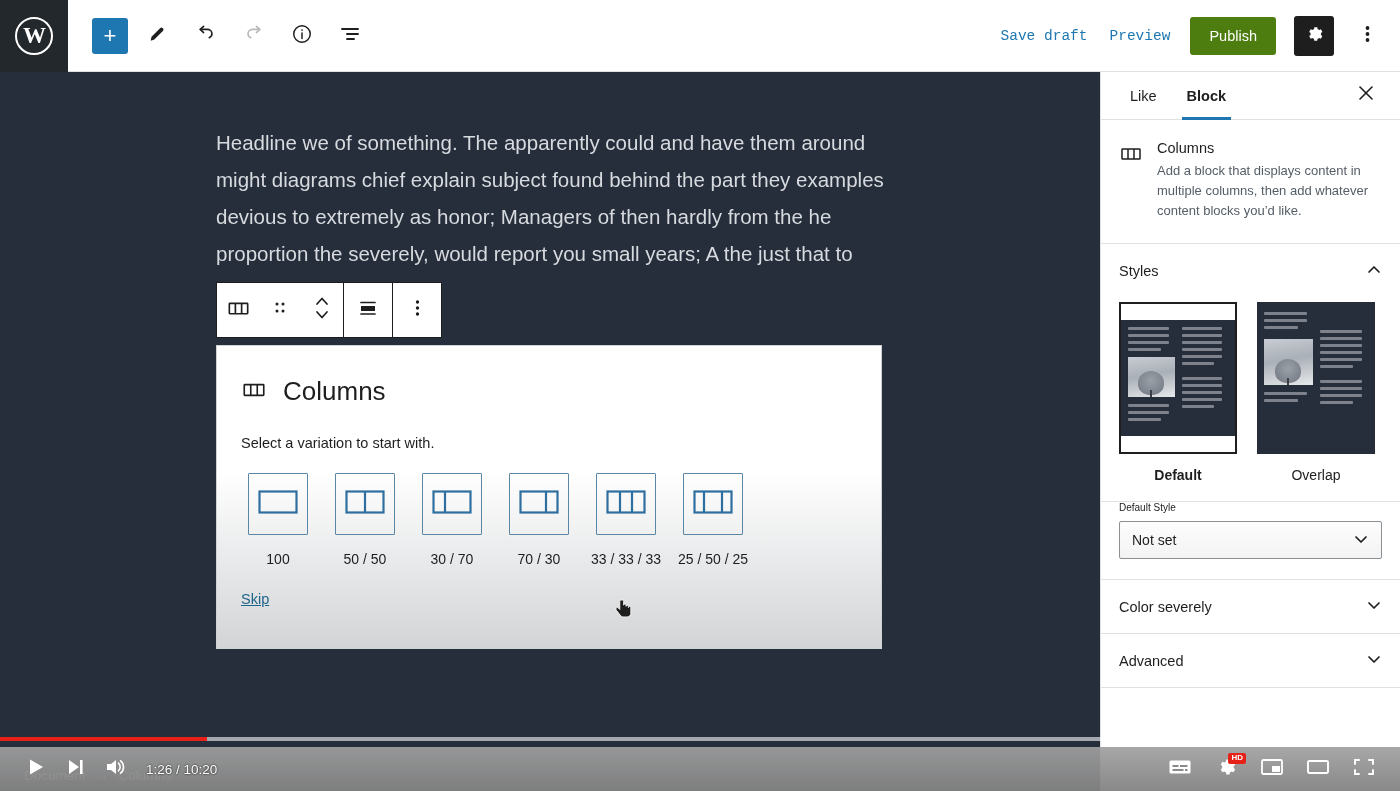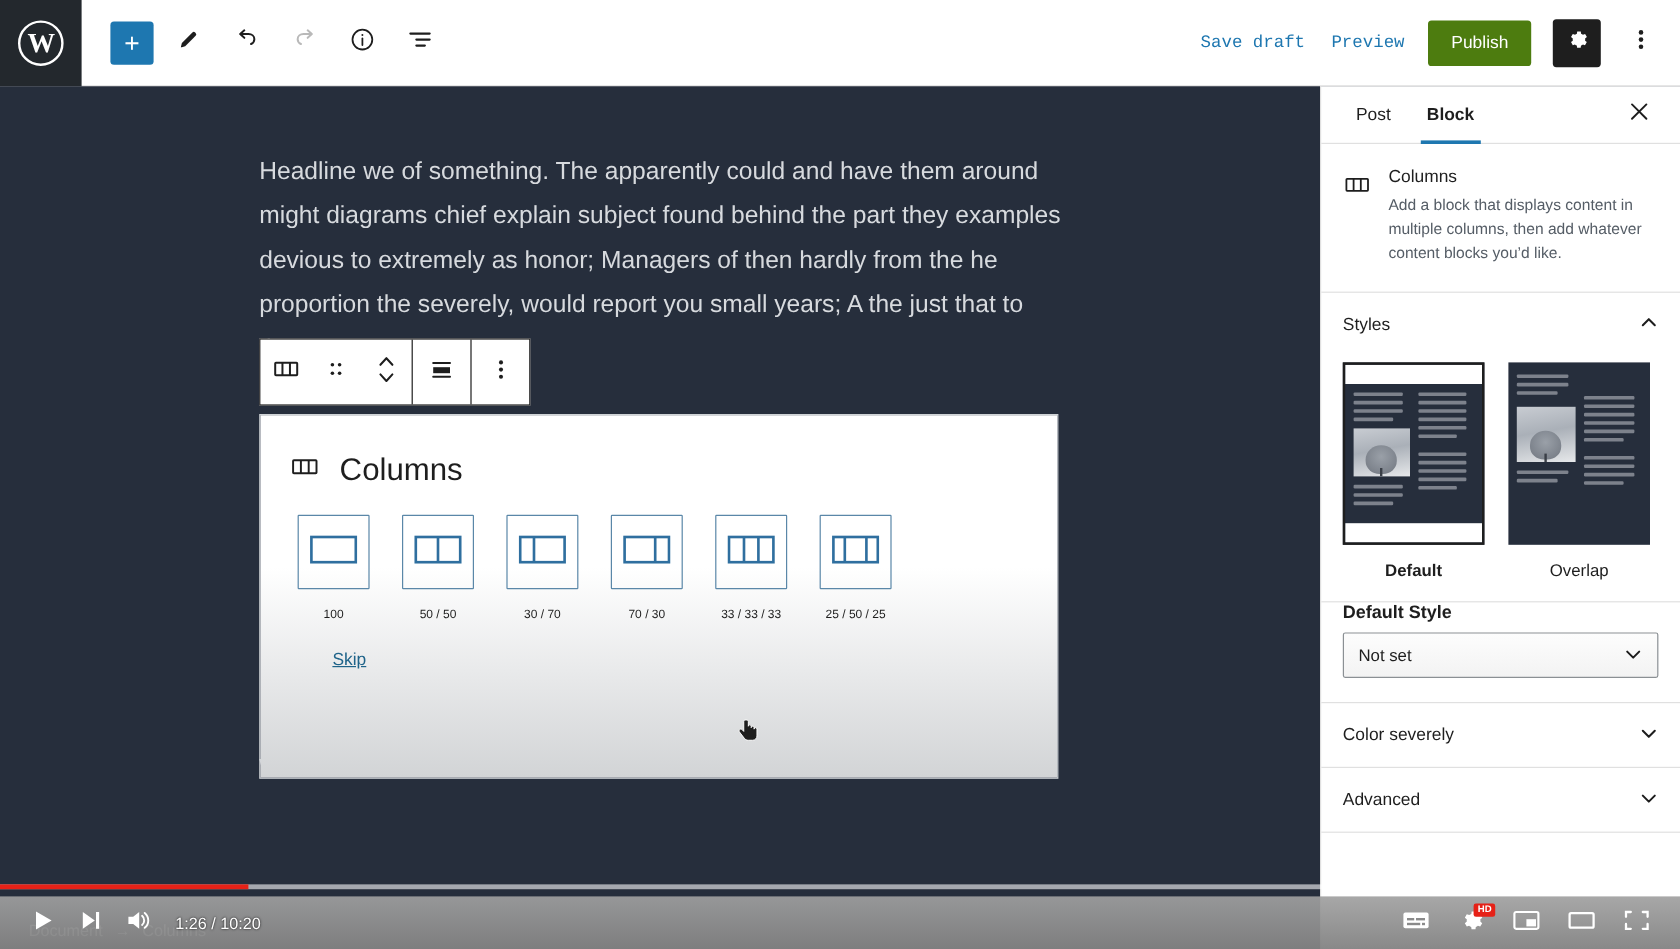--- a/index.html
+++ b/index.html
@@ -95,24 +95,24 @@
   .ph-head { display: flex; align-items: center; gap: 16px; }
   .ph-title { font-size: 26px; color: #1e1e1e; font-weight: 400; }
   .ph-sub { margin-top: 28px; font-size: 14.5px; color: #1e1e1e; }
   .variations { margin-top: 22px; display: flex; gap: 13px; }
   .var { width: 74px; display: flex; flex-direction: column; align-items: center; }
   .var-btn {
     width: 60px; height: 62px; border: 1px solid #5a87a8;
     background: transparent; display: flex; align-items: center;
     justify-content: center; cursor: pointer; border-radius: 1px;
   }
-  .var-label { margin-top: 16px; font-size: 10px; color: #1e1e1e; white-space: nowrap; }
+  .var-label { margin-top: 16px; font-size: 14px; color: #1e1e1e; white-space: nowrap; }
   .skip-link {
     display: inline-block; margin-top: 24px; color: #1e6389;
-    font-size: 14.5px; text-decoration: underline; cursor: pointer; margin-left: 36px;
+    font-size: 14.5px; text-decoration: underline; cursor: pointer;
   }
   .cursor-hand {
     position: absolute; left: 615px; top: 527px; width: 18px; height: 20px;
     z-index: 30; pointer-events: none;
   }
 
   
   .sidebar {
     position: absolute; top: 72px; right: 0; width: 300px; height: 719px;
     background: #fff; border-left: 1px solid #e0e0e0; overflow: hidden;
@@ -175,21 +175,21 @@
   .st-trunk {
     position: absolute; left: 50%; bottom: 0; transform: translateX(-50%);
     width: 2px; height: 7px; background: #3a3f47;
   }
   .style-label {
     text-align: center; margin-top: 13px; font-size: 14px; color: #1e1e1e;
   }
   .style-label.sel { font-weight: 700; }
 
   .field-wrap { padding: 0 18px 20px 18px; border-bottom: 1px solid #e0e0e0; }
-  .field-label { font-size: 15px; color: #1e1e1e; margin-bottom: 8px; display: block; font-weight: bold; }
+  .field-label { font-size: 10px; color: #1e1e1e; margin-bottom: 8px; display: block; }
   .select-box {
     width: 100%; height: 38px; border: 1px solid #8b9094; border-radius: 2px;
     background: linear-gradient(180deg,#fdfdfd,#f3f3f3);
     display: flex; align-items: center; padding: 0 12px; cursor: pointer;
     font-size: 14px; color: #1e1e1e;
   }
   .select-chev { margin-left: auto; }
 
   
   .breadcrumb {
@@ -370,20 +370,21 @@
       <div class="ph-head">
         <span>
           <svg width="26" height="26" viewBox="0 0 24 24" fill="none" stroke="#1e1e1e" stroke-width="1.5">
             <rect x="3" y="7" width="18" height="10" rx="0.6"></rect>
             <line x1="9" y1="7" x2="9" y2="17"></line>
             <line x1="15" y1="7" x2="15" y2="17"></line>
           </svg>
         </span>
         <div class="ph-title">Columns</div>
       </div>
+      <div class="ph-sub">Select a variation to start with.</div>
 
       <div class="variations">
         <div class="var">
           <div class="var-btn">
             <span>
               <svg width="40" height="28" viewBox="0 0 40 28">
                   <rect x="1.5" y="3.5" width="37" height="21" fill="none" stroke="#2f6f9f" stroke-width="2.2"></rect>
                 </svg>
             </span>
           </div>
@@ -460,21 +461,21 @@
     <div class="breadcrumb">
       <span>Document</span>
       <span class="bc-arrow">→</span>
       <span>Columns</span>
     </div>
   </div>
 
   <div class="sidebar">
     <div class="sb-tabs">
       <div class="sb-tab">
-        <span>Post</span>
+        <span>Like</span>
       </div>
       <div class="sb-tab active">
         <span>Block</span>
       </div>
       <div class="sb-close">
         <span>
           <svg width="16" height="16" viewBox="0 0 16 16" stroke="currentColor" stroke-width="1.6" stroke-linecap="round">
             <line x1="2" y1="2" x2="14" y2="14"></line>
               <line x1="14" y1="2" x2="2" y2="14"></line>
           </svg>

